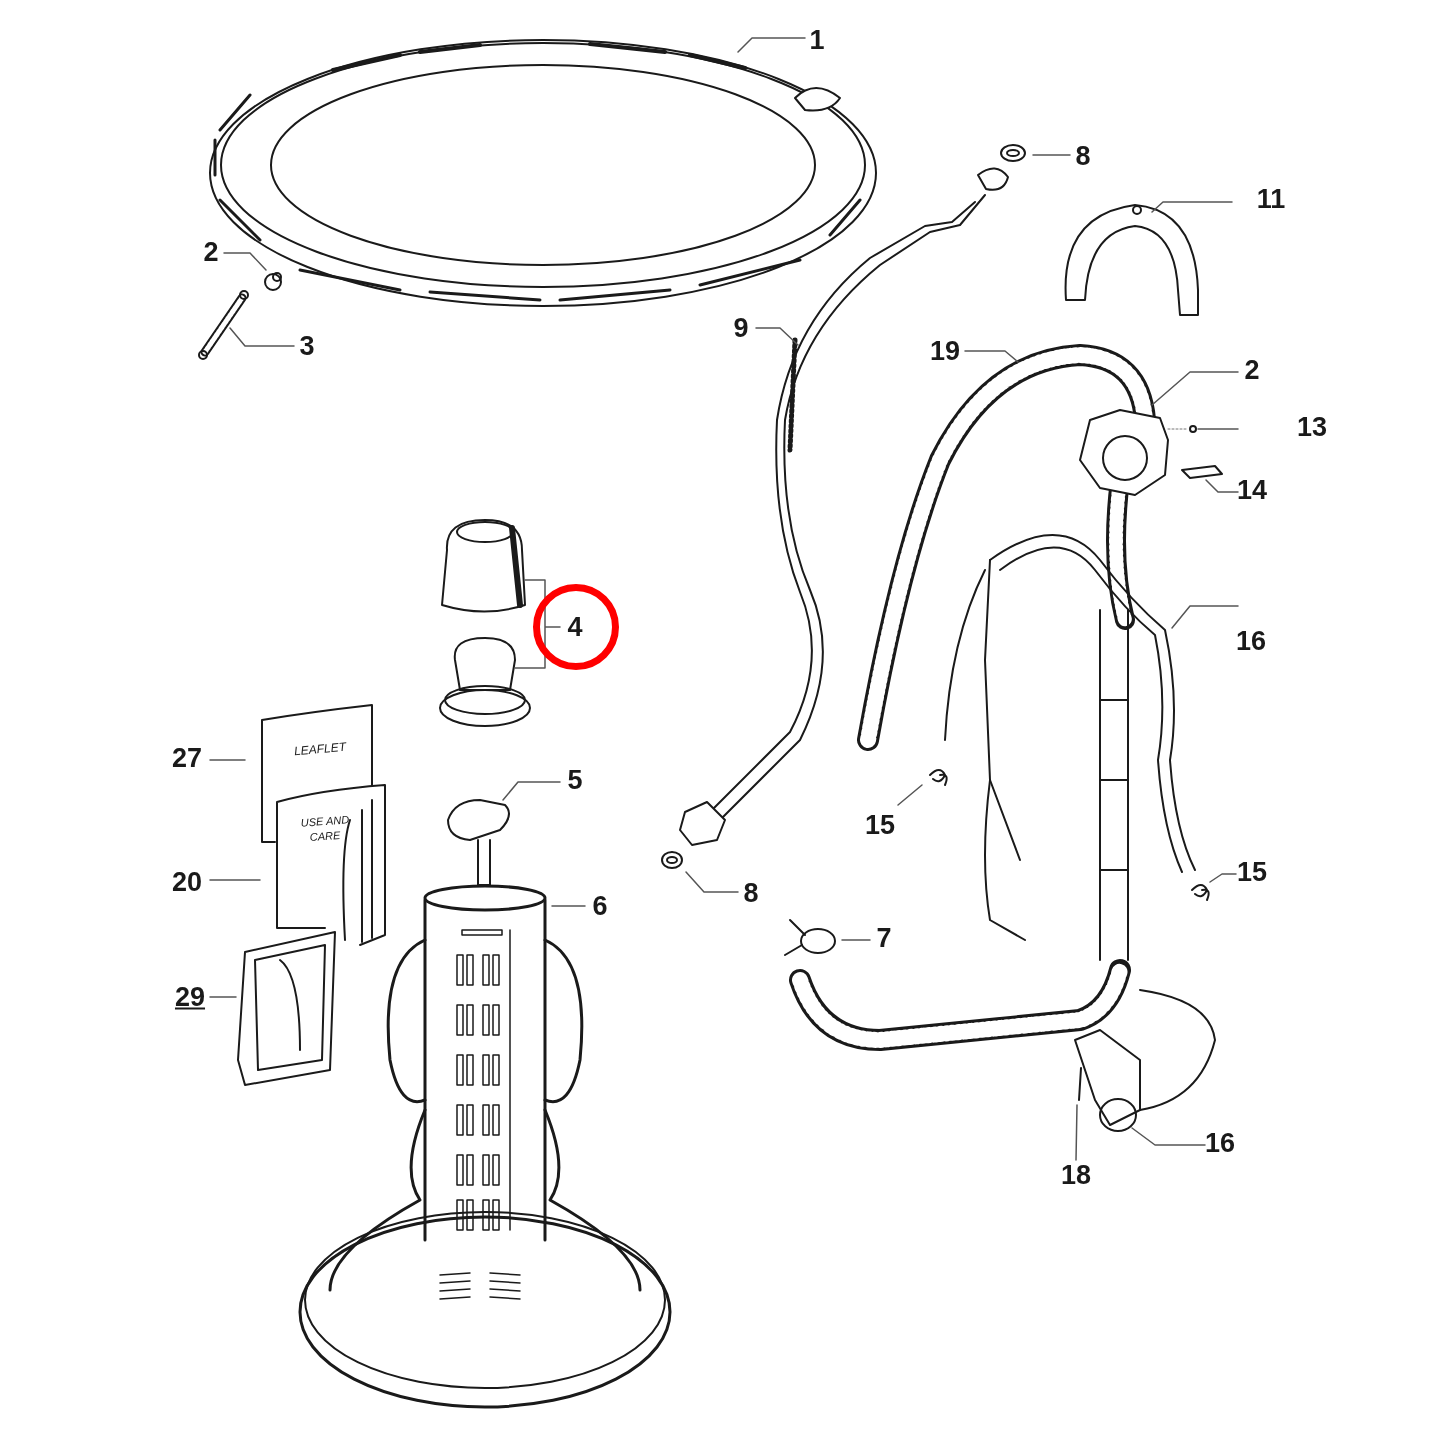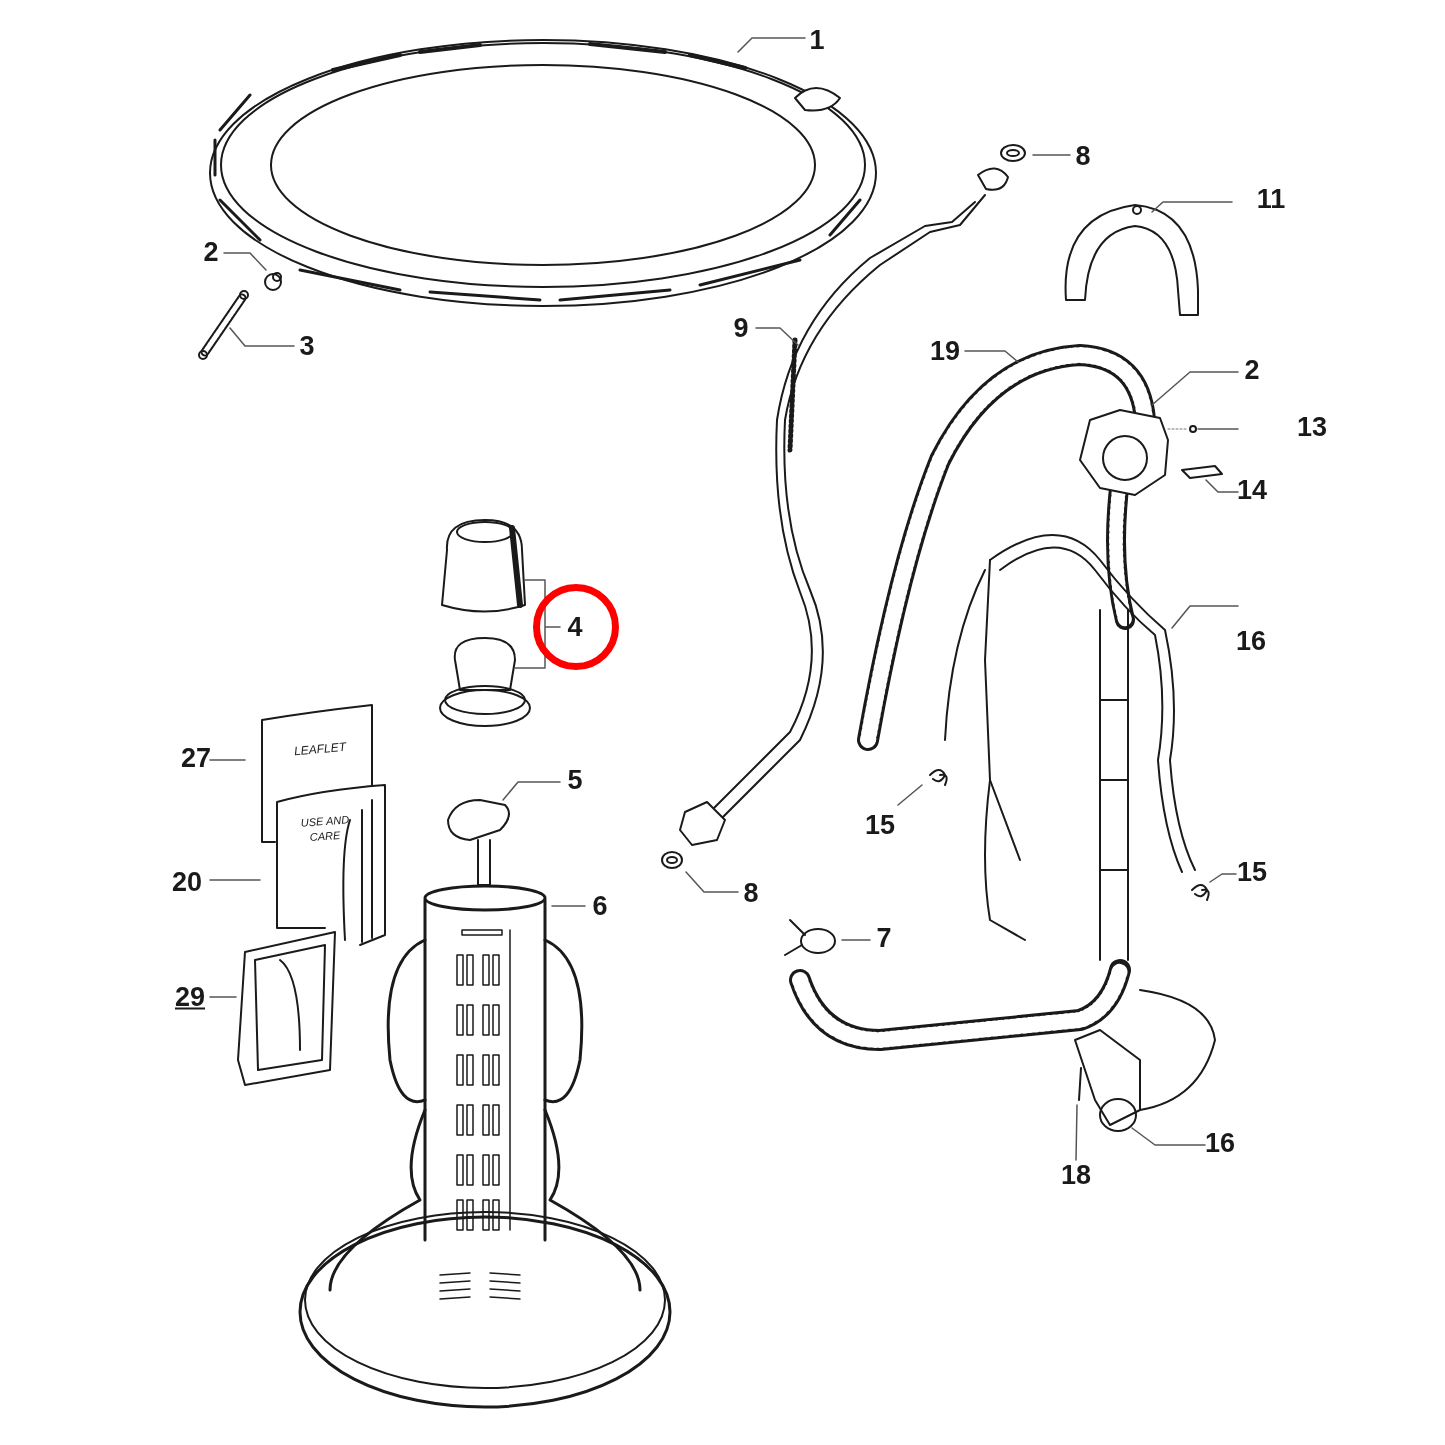--- a/index.html
+++ b/index.html
@@ -226,15 +226,15 @@
 <div class="callout-num" style="left:1271px; top:199px;">11</div>
 <div class="callout-num" style="left:1252px; top:370px;">2</div>
 <div class="callout-num" style="left:1312px; top:427px;">13</div>
 <div class="callout-num" style="left:1252px; top:490px;">14</div>
 <div class="callout-num" style="left:880px; top:825px;">15</div>
 <div class="callout-num" style="left:1252px; top:872px;">15</div>
 <div class="callout-num" style="left:1251px; top:603px;margin-top:38px;">16</div>
 <div class="callout-num" style="left:1220px; top:1143px;">16</div>
 <div class="callout-num" style="left:1076px; top:1175px;text-align:right;">18</div>
 <div class="callout-num" style="left:945px; top:351px;">19</div>
-<div class="callout-num" style="left:187px; top:758px;margin-left:9px;">27</div>
+<div class="callout-num" style="left:187px; top:758px;">27</div>
 <div class="callout-num" style="left:187px; top:882px;">20</div>
 <div class="callout-num" style="left:190px; top:997px;text-decoration:underline;">29</div>
 
 </body></html>

